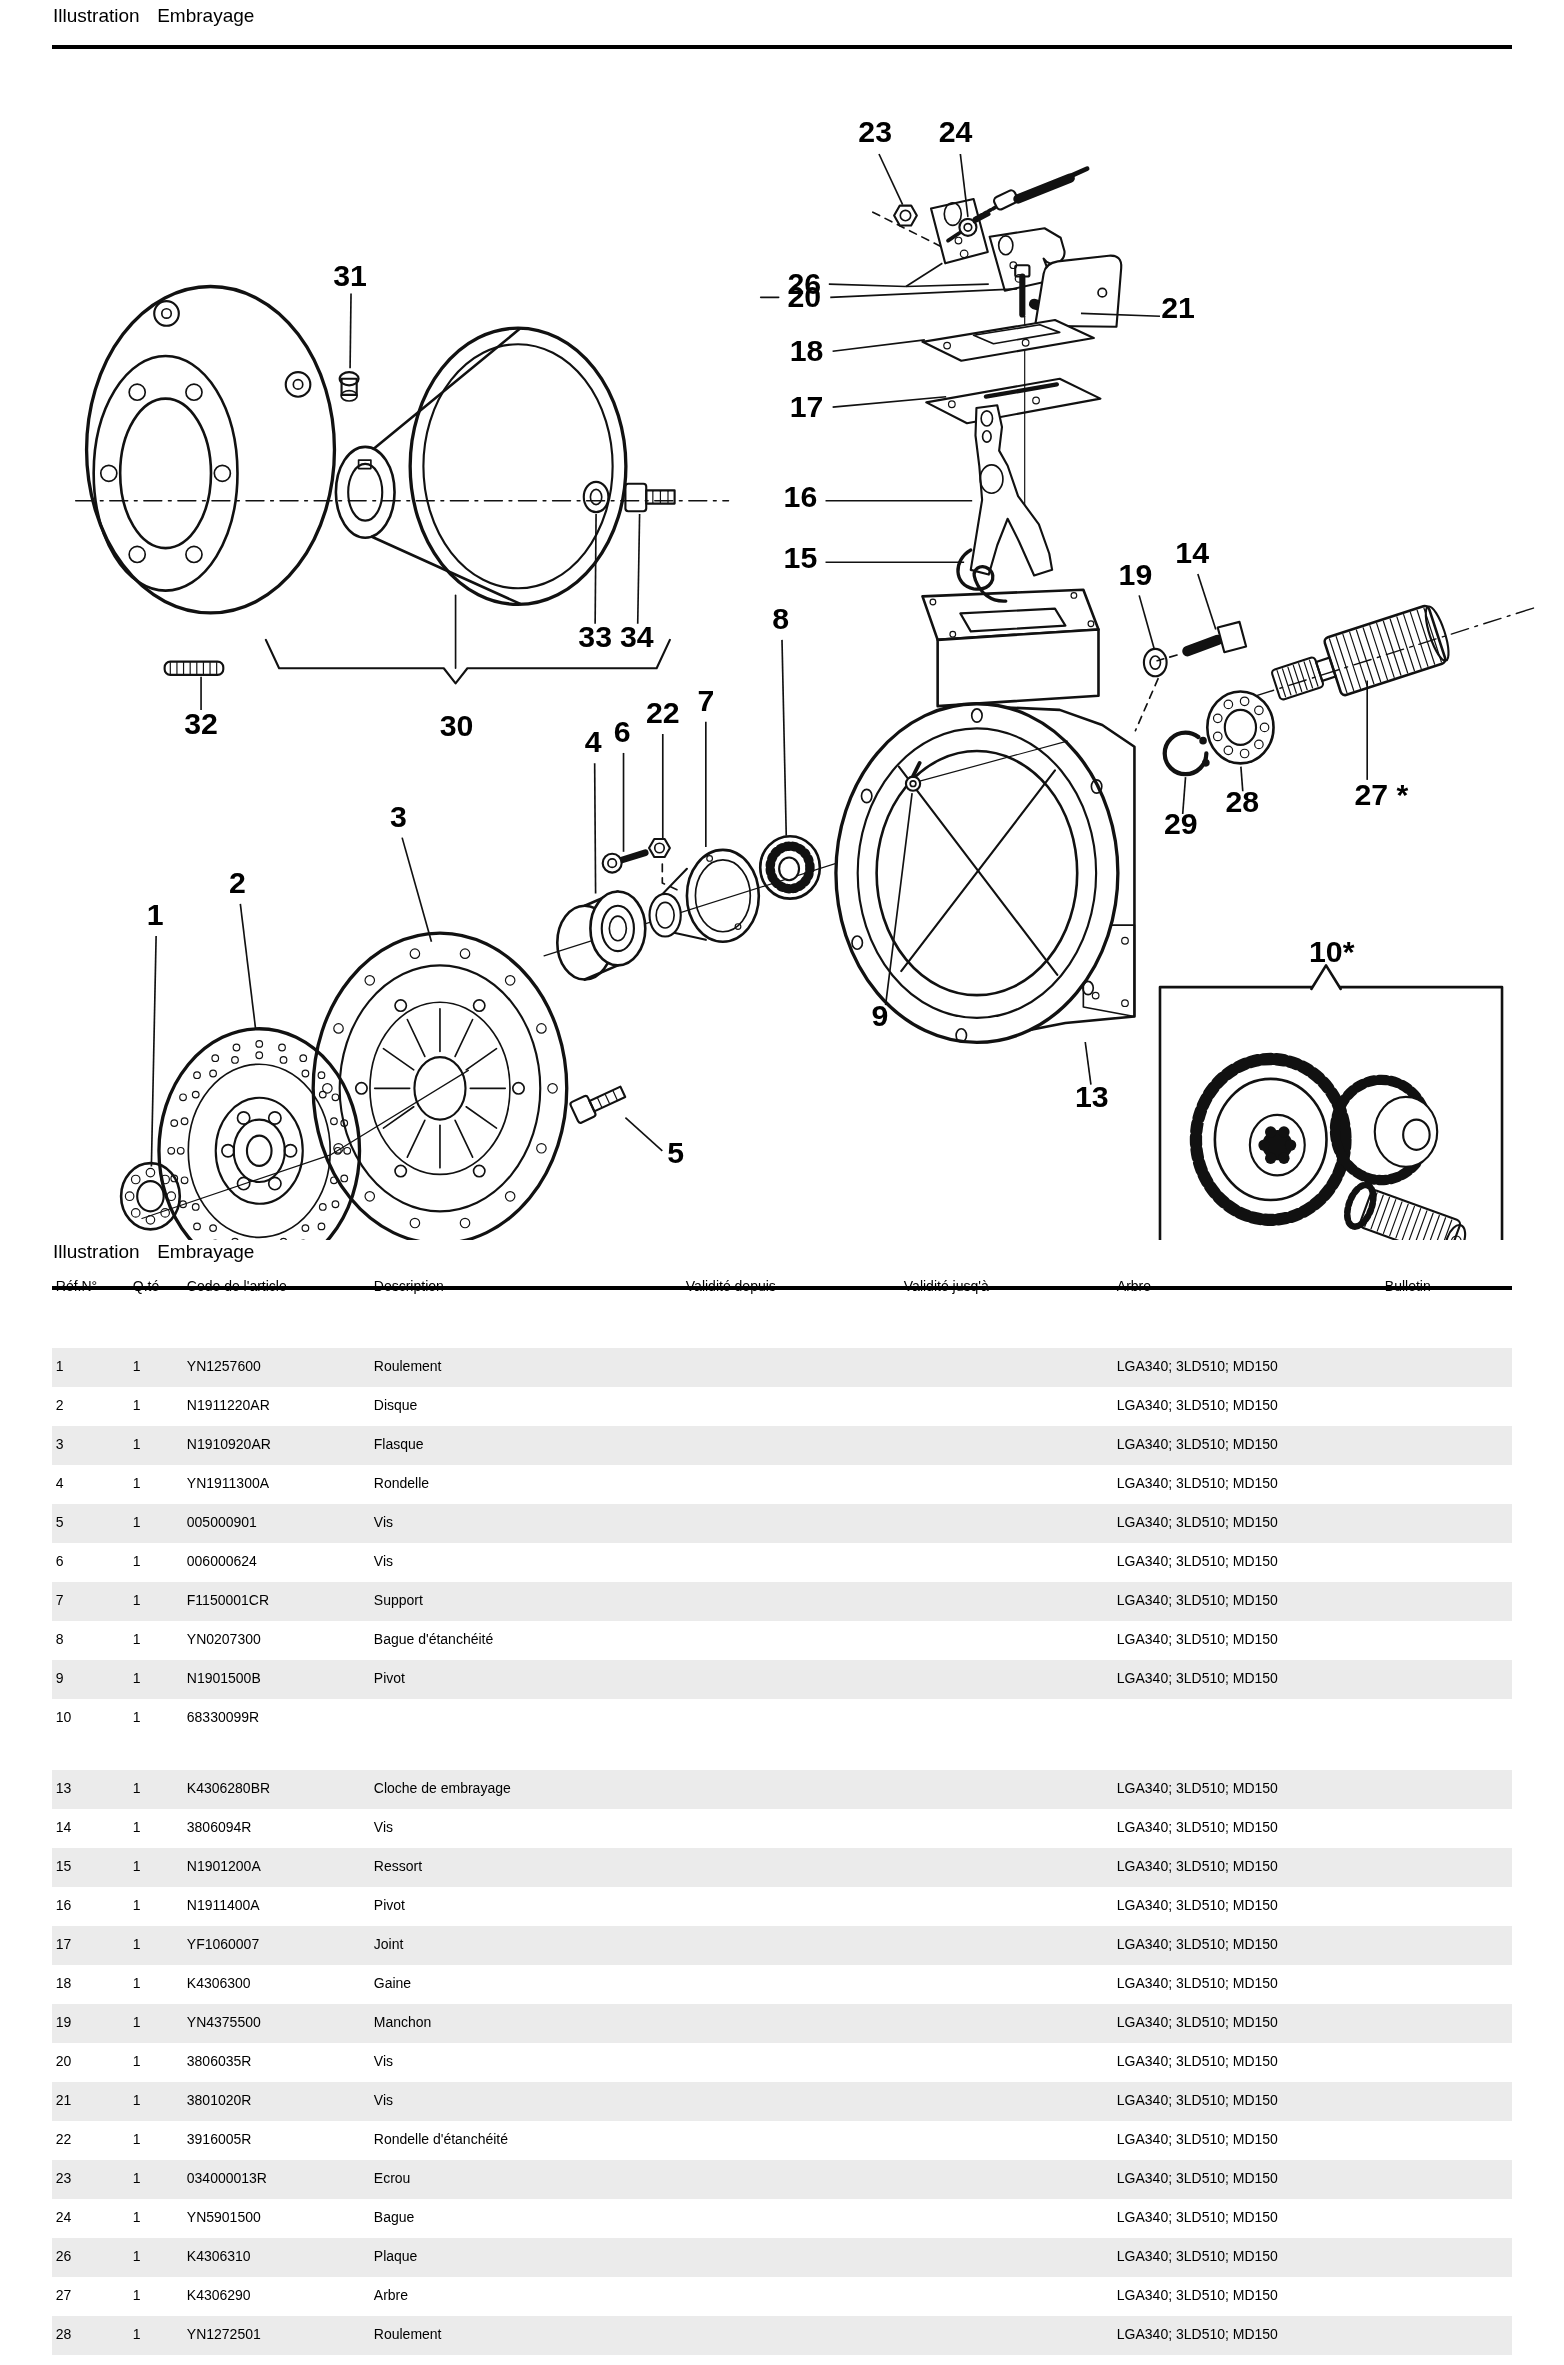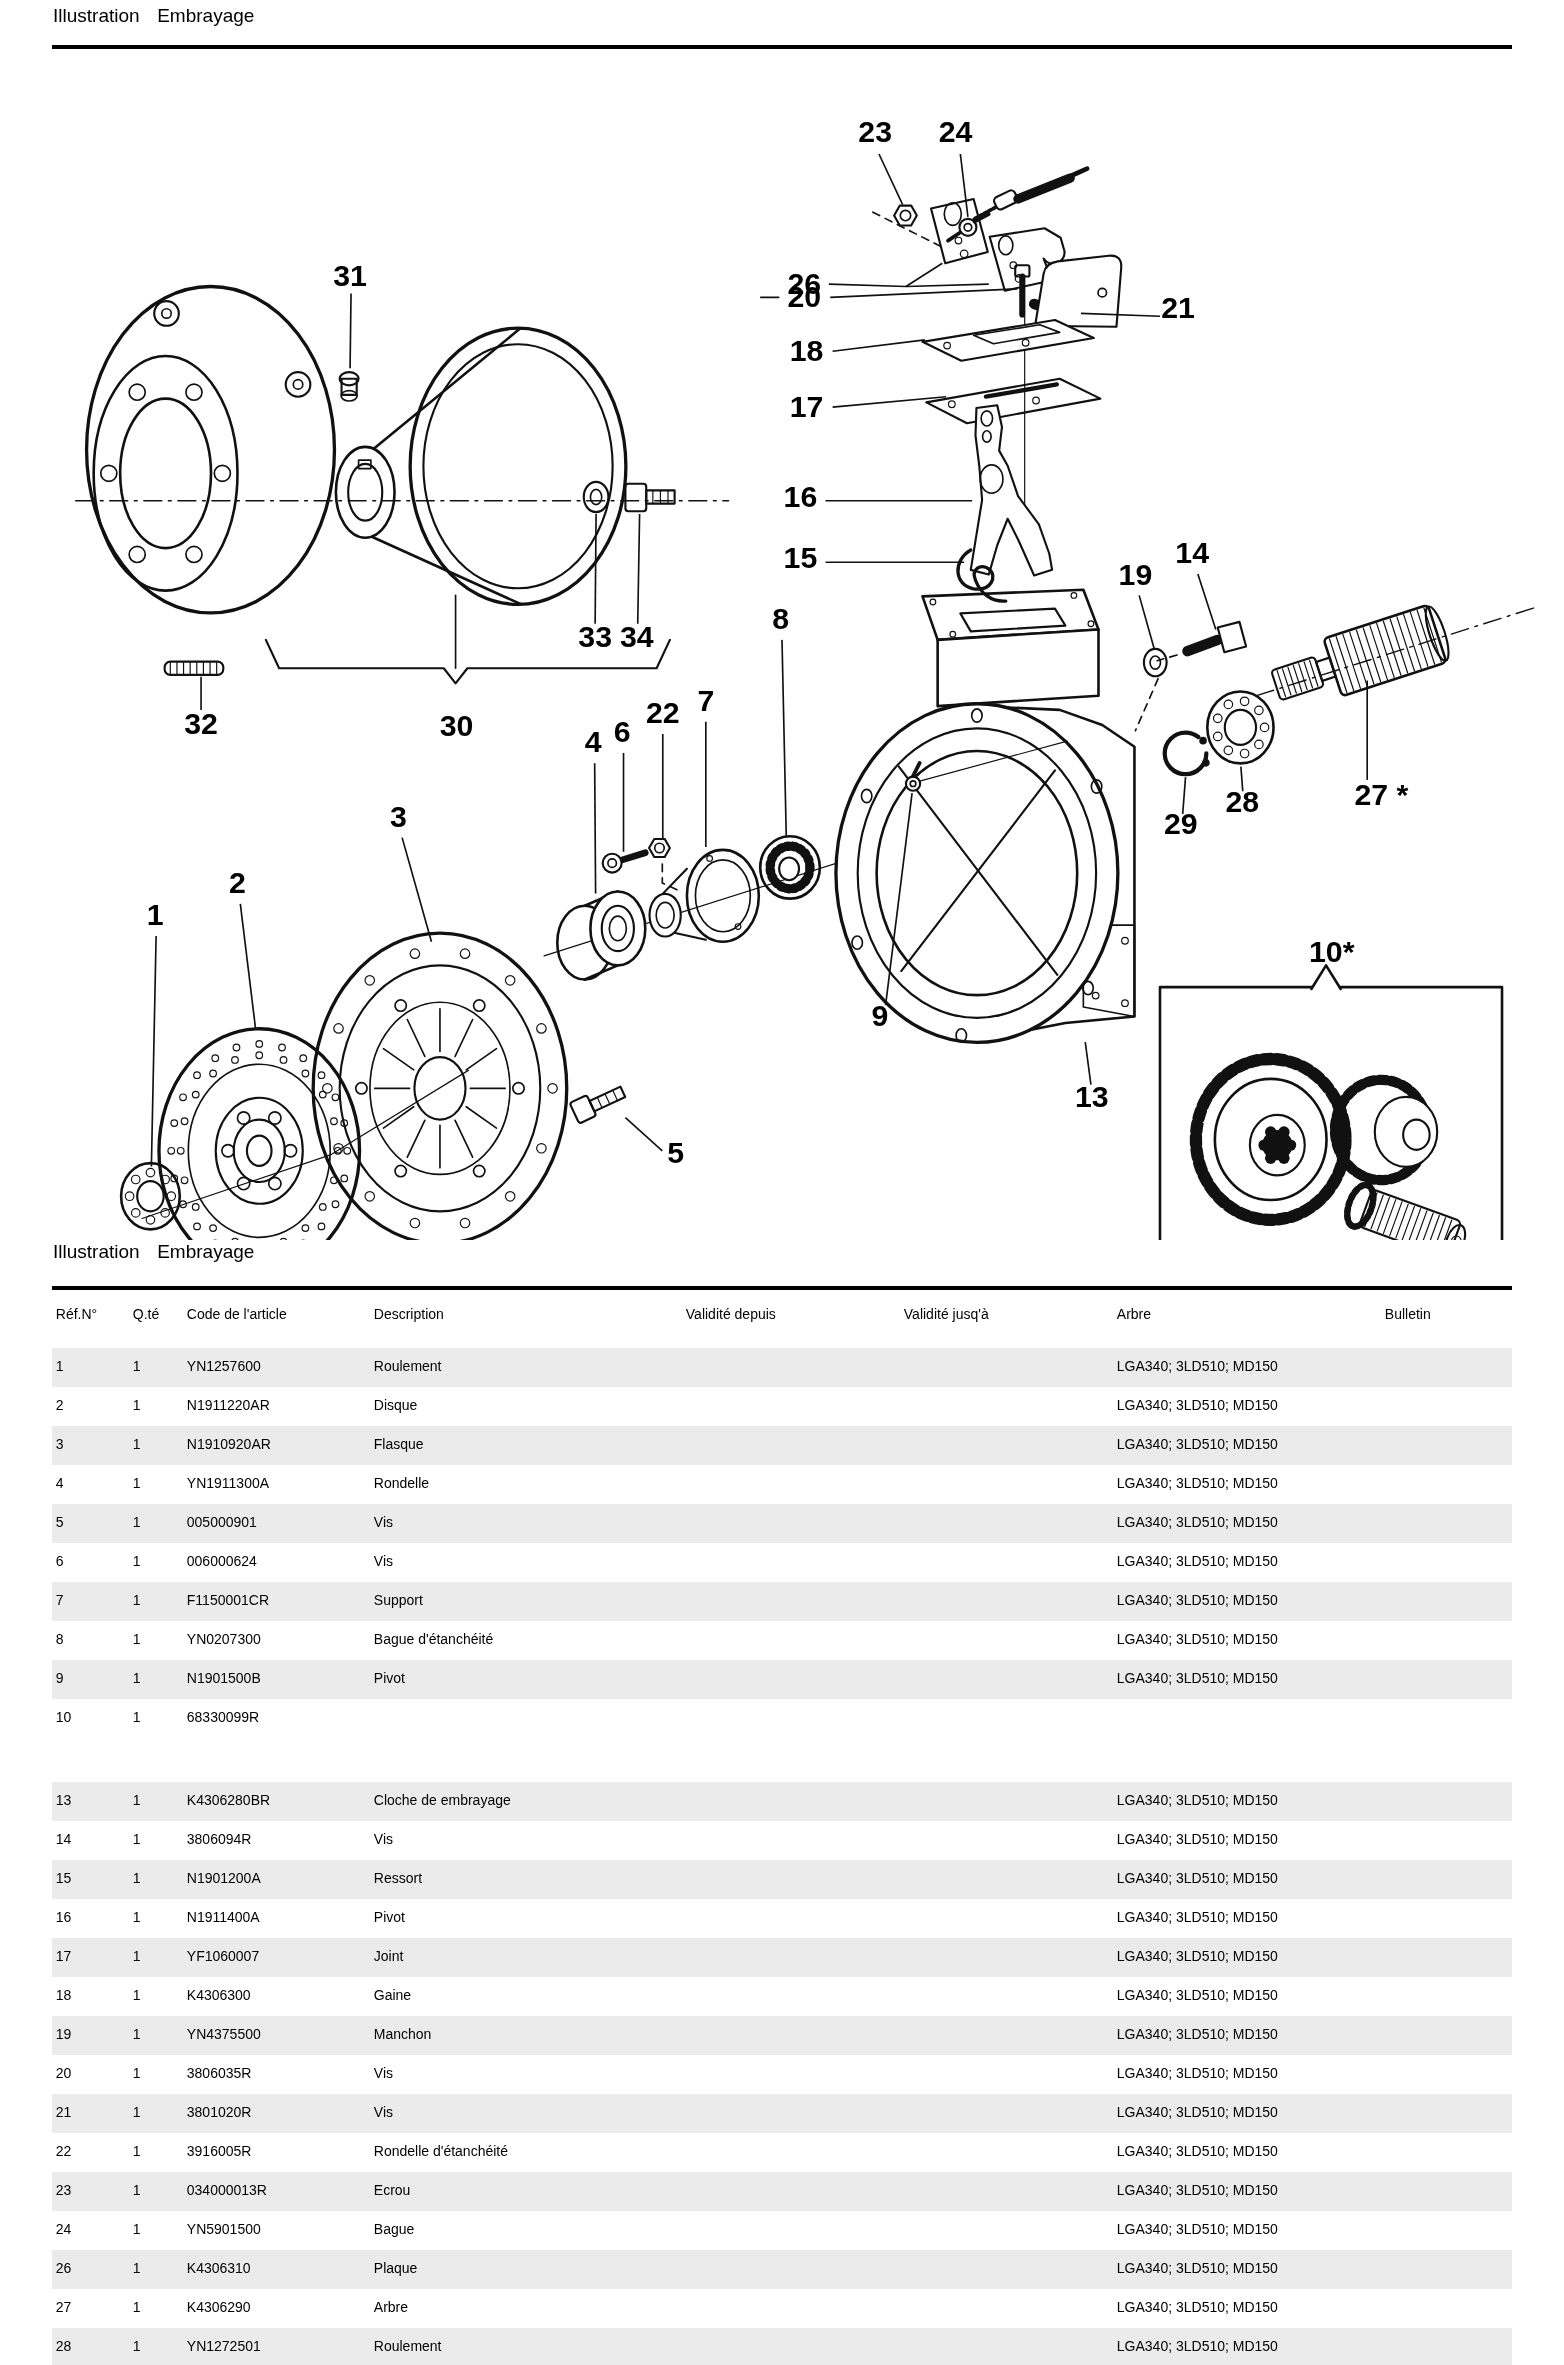--- a/index.html
+++ b/index.html
@@ -17,25 +17,25 @@
   #diagram *{vector-effect:none;}
   .ln{stroke:#111;fill:none;stroke-linecap:round;stroke-linejoin:round;}
   .w2{stroke-width:2.5}.w3{stroke-width:3.5}.w4{stroke-width:4.5}.w5{stroke-width:5.5}.w6{stroke-width:7}
   .dashdot{stroke-dasharray:38 14 6 14;stroke-width:3;}
   .dash{stroke-dasharray:16 13;stroke-width:3.5;}
   .lead{stroke:#111;stroke-width:3.5;fill:none;}
   .callout{font:700 64px "Liberation Sans",sans-serif;fill:#000;}
   .whitefill{fill:#fff;}
   
   .thead,.row{display:grid;grid-template-columns:77px 54px 187px 312px 218px 213px 268px 1fr;}
-  .thead{position:absolute;left:52px;top:1306px;width:1460px;}
+  .thead{position:absolute;left:52px;top:1278px;width:1460px;}
   .th{font-size:14px;padding:0 3.8px;white-space:nowrap;}
   .tbody{position:absolute;left:52px;top:1348px;width:1460px;}
   .row{height:39px;}
-  .row.tall{height:83px;}
+  .row.tall{height:71px;}
   .row:nth-child(odd){background:#ebebeb;}
   .td{font-size:14px;line-height:17.5px;padding:10px 3.8px 0 3.8px;white-space:pre-line;overflow:hidden;}
 </style>
 </head>
 <body>
 
 <div class="page">
 
   <h1 class="title" id="title1">Illustration Embrayage</h1>
   <div class="rule" id="rule1"></div>

